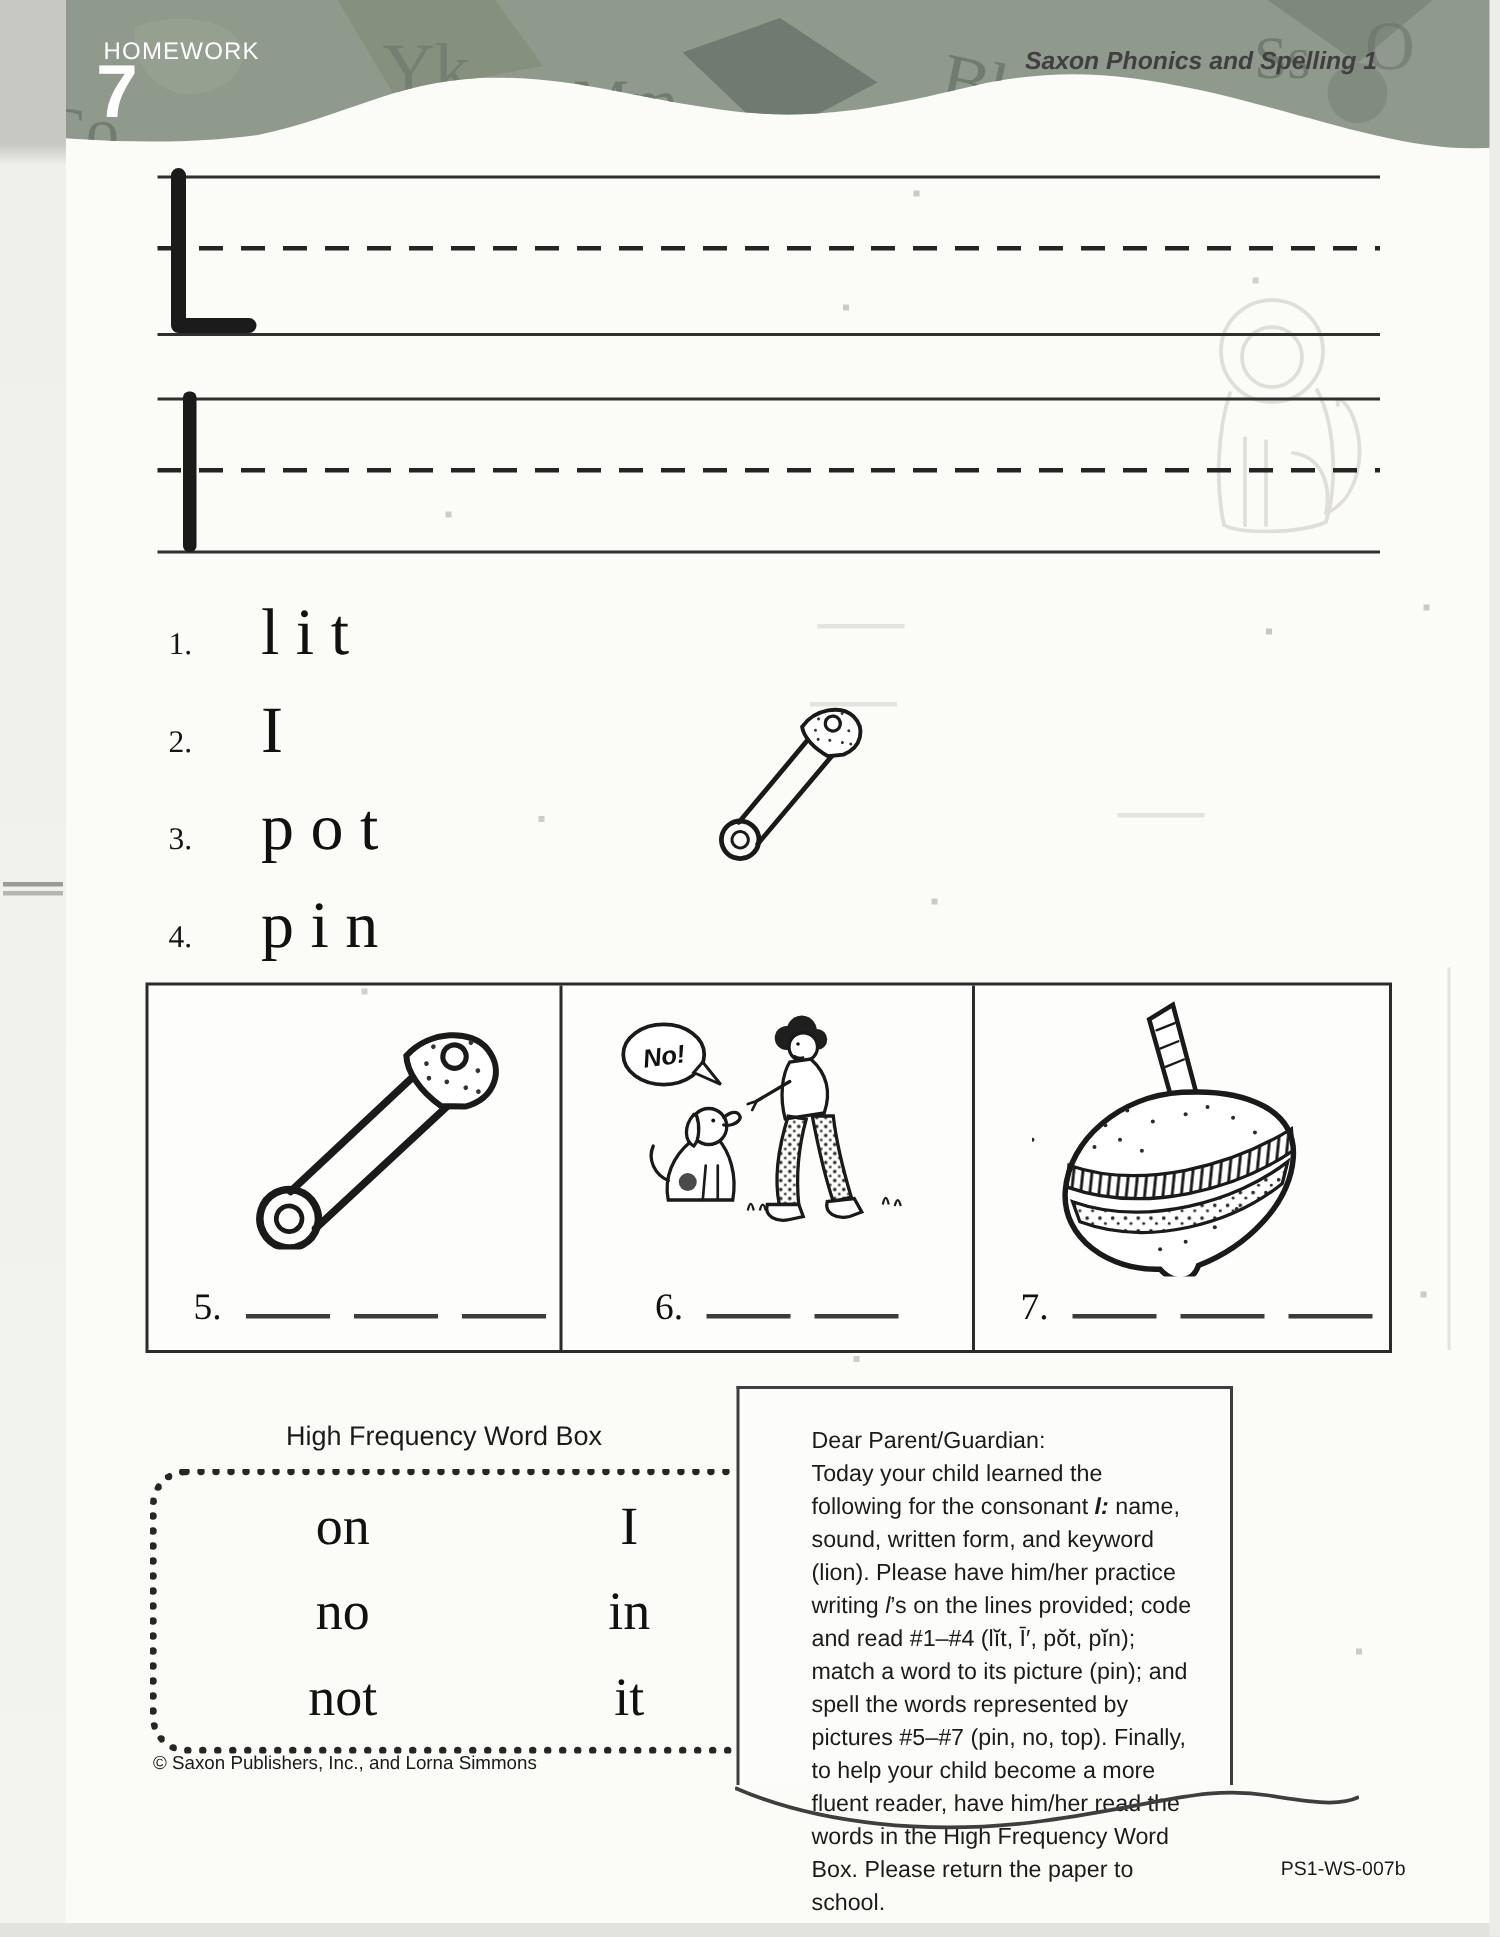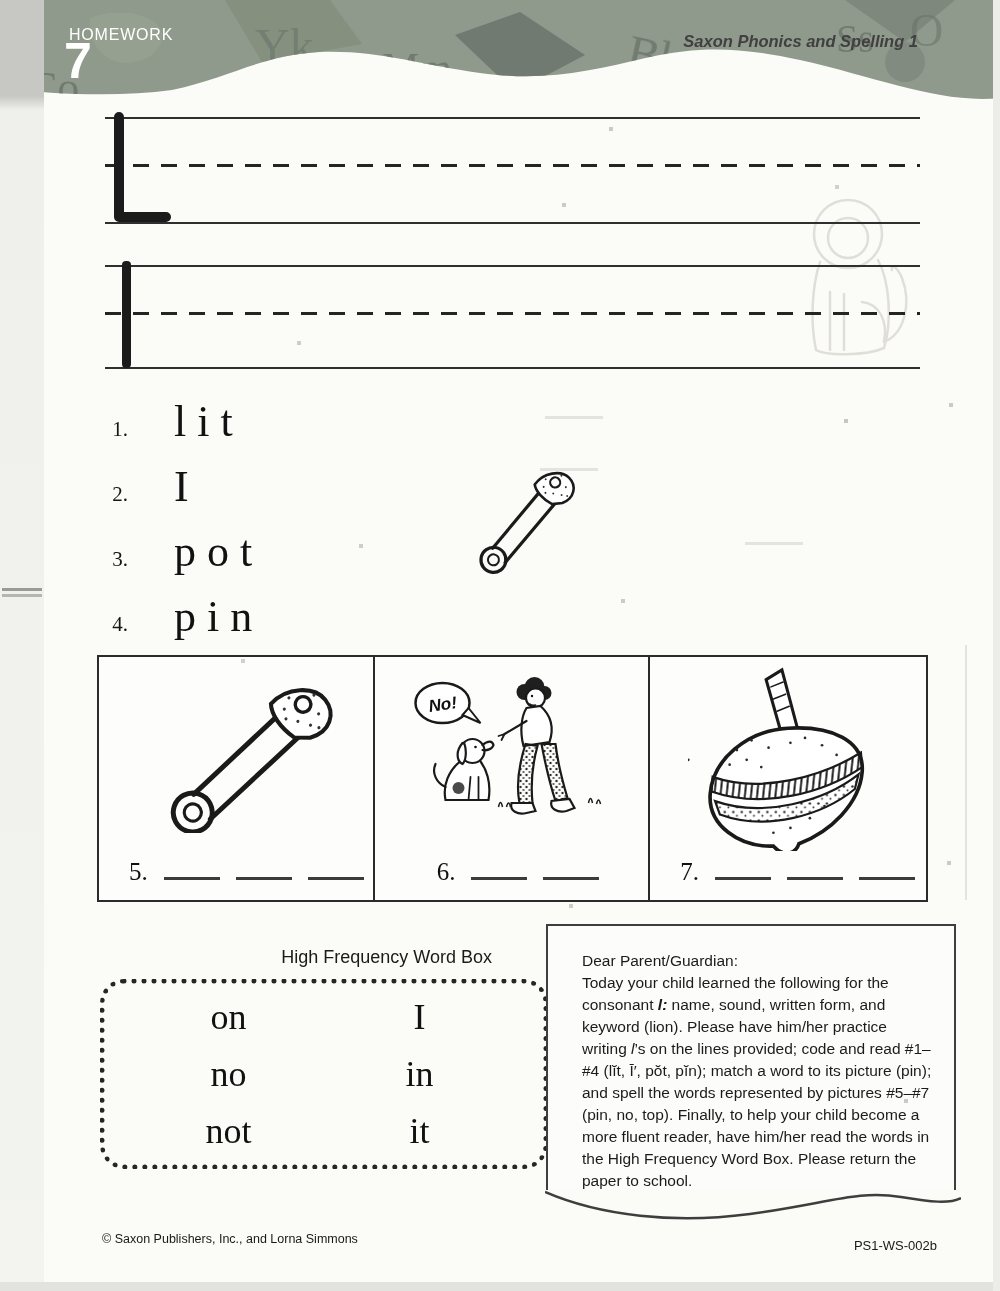--- a/index.html
+++ b/index.html
@@ -35,38 +35,38 @@
     border:2.5px solid #2b2b2b; display:grid; grid-template-columns:1fr 1fr 1fr; background:#fdfdfb; }
   .pcell { position:relative; border-right:2px solid #2b2b2b; }
   .pcell:last-child { border-right:none; }
   .cell-img { position:absolute; left:50%; top:8px; transform:translateX(-50%); }
   .cell-label { position:absolute; bottom:16px; left:30px; display:flex; align-items:flex-end; }
   .pcell:nth-child(2) .cell-label { left:62px; }
   .cell-num { font-family:"Liberation Serif", serif; font-size:25px; color:#111; line-height:1; }
   .blank { display:inline-block; width:56px; height:4px; border-bottom:3px solid #3c3c3c; margin-left:16px; }
 
   
-  .wbox-title { position:absolute; left:100px; top:947px; width:392px; text-align:right; font-size:18px; color:#1a1a1a; }
+  .wbox-title { position:absolute; left:100px; top:947px; width:392px; text-align:center; font-size:18px; color:#1a1a1a; }
   .wbox { position:absolute; left:100px; top:979px; width:382px; height:172px;
     border:5px dotted #262626; border-radius:24px;
     display:grid; grid-template-columns:1fr 1fr; grid-template-rows:1fr 1fr 1fr;
     align-items:center; justify-items:center; padding:4px 28px; }
   .wbox-word { font-family:"Liberation Serif", serif; font-size:36px; color:#111;text-align:right; }
 
   
-  .letter { position:absolute; left:546px; top:924px; width:410px; height:266px;
+  .letter { position:absolute; left:491px; top:924px; width:331px; height:266px;
     border:2.5px solid #3e3e3e; border-bottom:none; box-sizing:border-box;
-    padding:24px 22px 0 34px; font-size:15.5px; line-height:1.42; color:#1b1b1b; background:#fcfcfa; }
+    padding:24px 22px 0 48px; font-size:15.5px; line-height:1.42; color:#1b1b1b; background:#fcfcfa; }
   .letter p { margin:0; }
   .seg-bi { font-weight:bold; font-style:italic; }
   .seg-i { font-style:italic; }
   .letter-wave { position:absolute; left:-3px; top:100%; }
 
   
-  .copyright { position:absolute; left:102px; top:1232px; font-size:12.5px; color:#191919; }
+  .copyright { position:absolute; left:102px; top:1168px; font-size:12.5px; color:#191919; }
   .sheet-code { position:absolute; left:825px; top:1238px; width:112px; text-align:right; font-size:13px; color:#191919; }
 
   
   .edge-left { position:absolute; left:0; top:0; width:44px; height:1291px;
     background:linear-gradient(180deg,#c7c8c4 0px,#c7c8c4 96px,#efefeb 110px,#f3f3ef 100%); z-index:5; }
   .edge-left-mark { position:absolute; left:2px; top:588px; width:40px; height:3px; background:#9a9a96; box-shadow:0 6px 0 #b5b5b1; z-index:6; }
   .edge-bottom { position:absolute; left:0; bottom:0; width:1000px; height:9px; background:#e2e2de; z-index:5; }
   .edge-right { position:absolute; right:0; top:0; width:7px; height:1291px; background:#ececе8; background:#ecece8; z-index:5; }
   .ghost-line { position:absolute; background:#e3e3df; }
   .specks { position:absolute; left:0; top:0; width:2px; height:2px;
@@ -301,21 +301,21 @@
 
   <div class="letter">
     <div>Dear Parent/Guardian:</div>
     <p><span>Today your child learned the following for the consonant </span><span class="seg-bi">l:</span><span> name, sound, written form, and keyword (lion). Please have him/her practice writing </span><span class="seg-i">l</span><span>’s on the lines provided; code and read #1–#4 (lĭt, Ī′, pŏt, pĭn); match a word to its picture (pin); and spell the words represented by pictures #5–#7 (pin, no, top). Finally, to help your child become a more fluent reader, have him/her read the words in the High Frequency Word Box. Please return the paper to school.</span></p>
     <svg class="letter-wave" width="416" height="42" viewBox="0 0 416 42">
       <path d="M0,2 C55,26 130,34 205,24 C285,13 312,0 356,7 C386,12 404,14 416,8" fill="none" stroke="#3e3e3e" stroke-width="2.5"></path>
     </svg>
   </div>
 
   <div class="copyright">© Saxon Publishers, Inc., and Lorna Simmons</div>
-  <div class="sheet-code">PS1-WS-002b</div>
+  <div class="sheet-code">PS1-WS-007b</div>
 
   <div class="ghost-line" style="left:545px; top:416px; width:58px; height:3px;"></div>
   <div class="ghost-line" style="left:540px; top:468px; width:58px; height:3px;"></div>
   <div class="ghost-line" style="left:745px; top:542px; width:58px; height:3px;"></div>
   <div class="ghost-line" style="left:965px; top:645px; width:2px; height:255px;"></div>
   <div class="specks"></div>
   <div class="edge-left"></div>
   <div class="edge-left-mark"></div>
   <div class="edge-bottom"></div>
   <div class="edge-right"></div>

